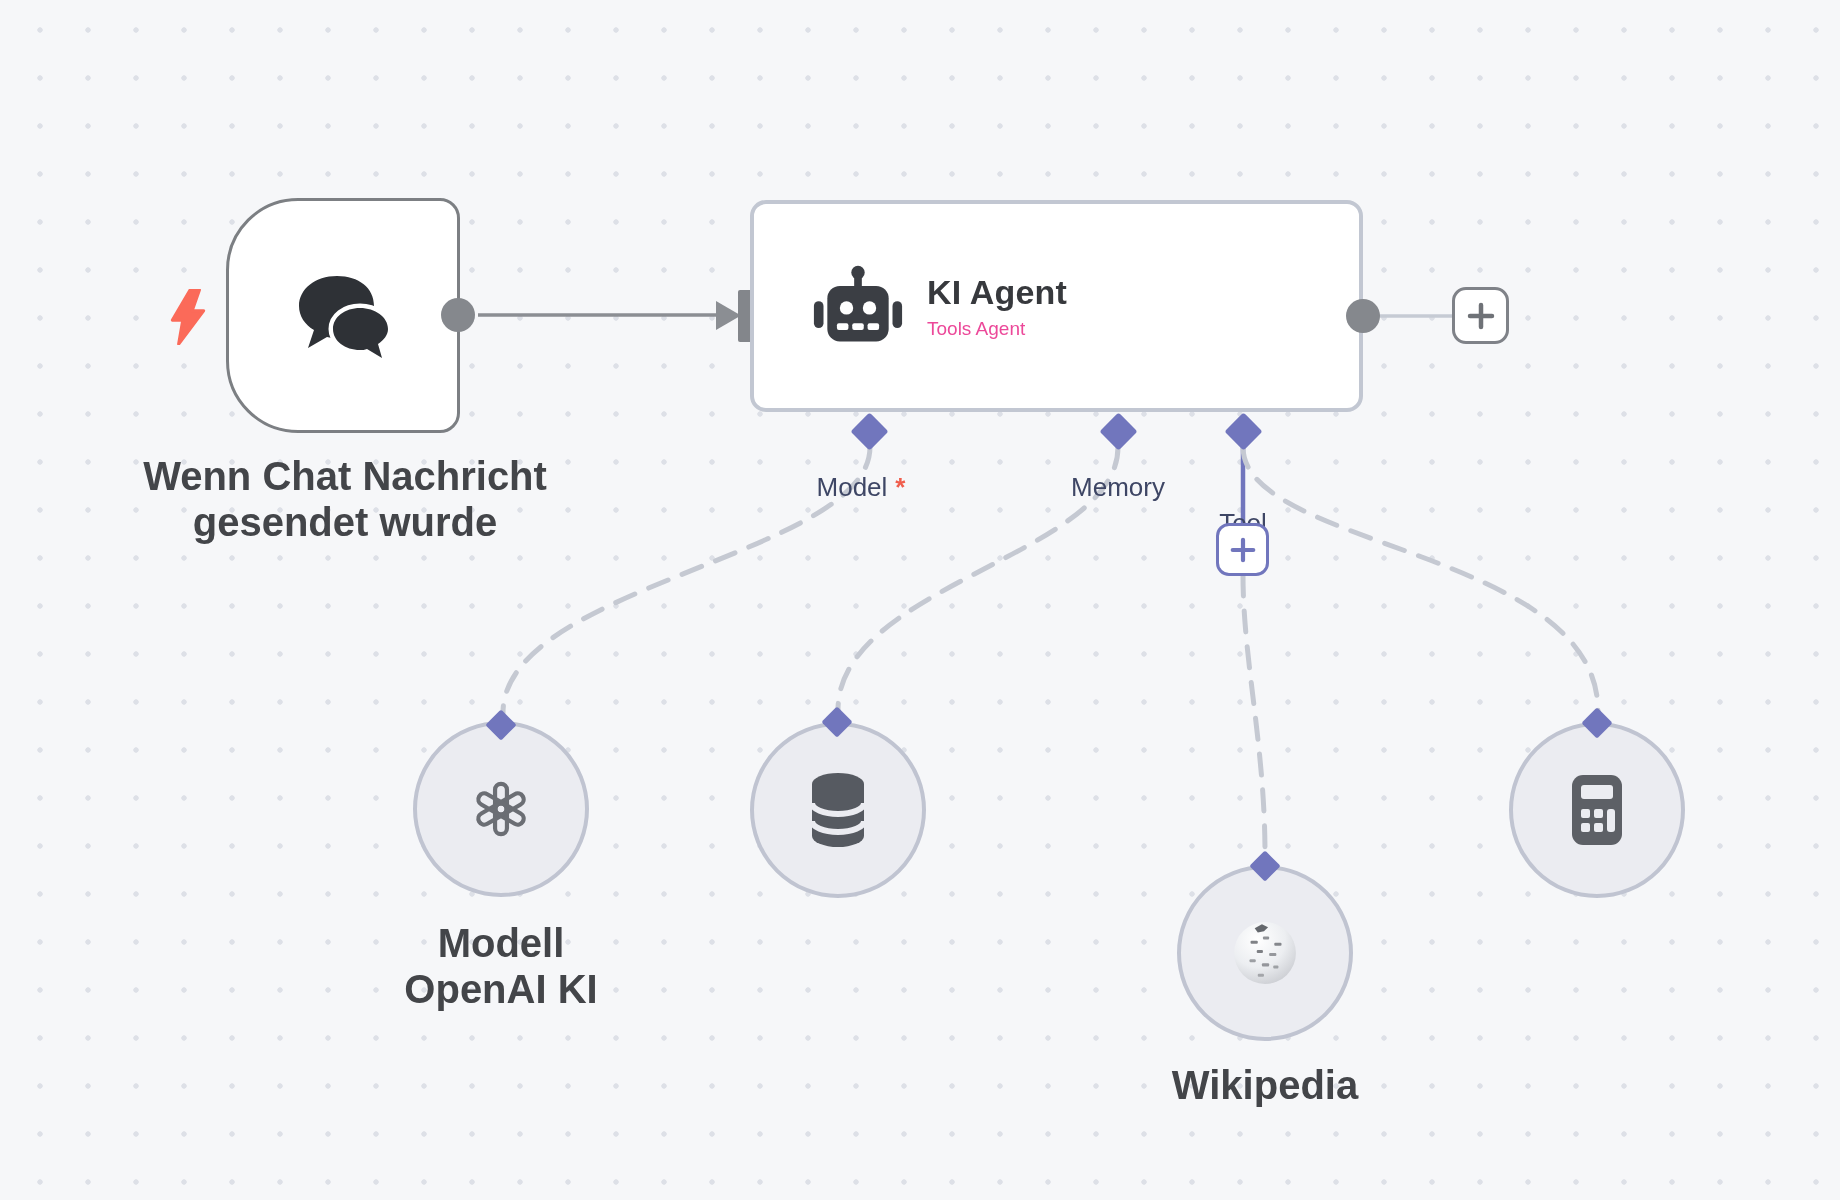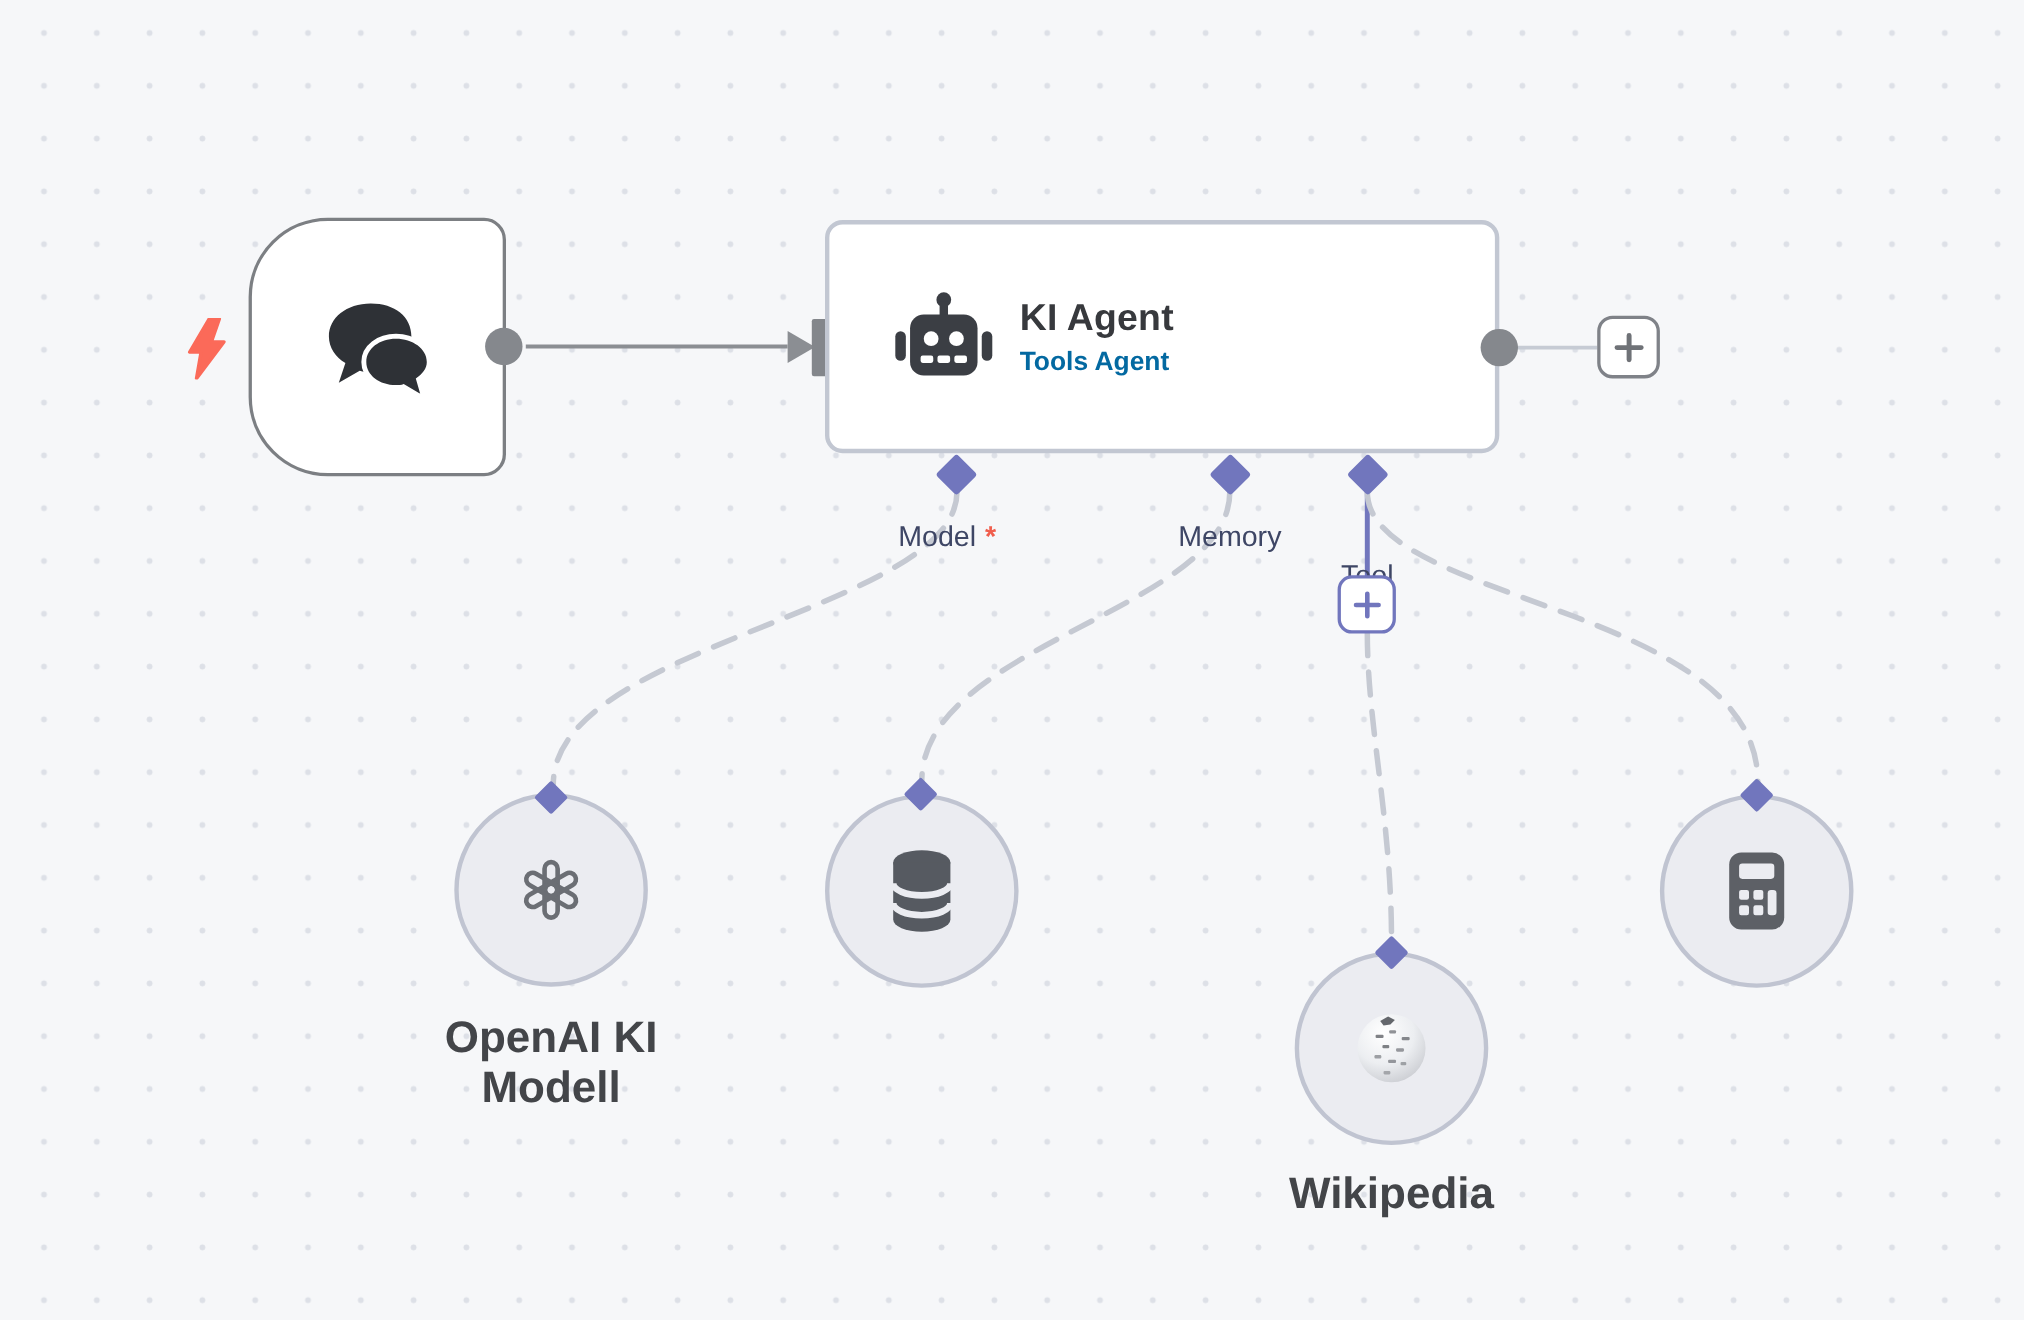--- a/index.html
+++ b/index.html
@@ -17,21 +17,21 @@
     left:226px;top:198px;width:234px;height:235px;
     border:3px solid #7c7f83;border-radius:72px 20px 20px 72px;
   }
   .agent-node{
     left:750px;top:200px;width:613px;height:212px;
     border:4px solid #c2c7d2;border-radius:16px;
     justify-content:flex-start;padding-left:58px;
   }
   .agent-text{margin-left:23px;display:flex;flex-direction:column;}
   .agent-title{font-size:34px;font-weight:700;color:#37393d;letter-spacing:.2px;}
-  .agent-subtitle{font-size:24px;font-weight:700;color:#0369a1;margin-top:6px;}
+  .agent-subtitle{font-size:19px;font-weight:400;color:#ec4899;margin-top:6px;}
   .bolt{position:absolute;left:170px;top:289px;z-index:2;}
   .conn-dot{position:absolute;width:34px;height:34px;border-radius:50%;background:#85888d;z-index:3;}
   .dot-trigger-out{left:441px;top:298px;}
   .dot-agent-out{left:1346px;top:299px;}
   .diamond{position:absolute;background:#7176bd;transform:rotate(45deg);border-radius:3px;z-index:3;}
   .diamond.big{width:27px;height:27px;}
   .diamond.small{width:22px;height:22px;border-radius:2px;}
   .port-label{position:absolute;top:472px;transform:translateX(-50%);
     font-size:26px;color:#3e4665;z-index:4;white-space:nowrap;}
   .port-label .req{color:#f05e4d;margin-left:8px;font-weight:700;}
@@ -74,20 +74,24 @@
     </svg>
   </div>
 
   <div class="node trigger-node">
     <svg width="100" height="84" viewBox="0 0 100 84">
       <path fill="#2e3136" d="M44 2 C22 2 6 15 6 32 c0 10 6 19 15 24 l-6 18 19 -11 c3 1 7 1 10 1 21 0 37 -14 37 -32 S 66 2 44 2 Z"></path>
       <path fill="none" stroke="#ffffff" stroke-width="9" d="M67 34 c-15 0 -27 9 -27 21 0 12 12 21 27 21 2 0 5 0 7 -1 l15 9 -4 -14 c6 -4 10 -9 10 -15 0 -12 -13 -21 -28 -21 z"></path>
       <path fill="#2e3136" d="M67 34 c-15 0 -27 9 -27 21 0 12 12 21 27 21 2 0 5 0 7 -1 l15 9 -4 -14 c6 -4 10 -9 10 -15 0 -12 -13 -21 -28 -21 z"></path>
     </svg>
   </div>
+  <div class="node-label trigger-label">
+    <div>Wenn Chat Nachricht</div>
+    <div>gesendet wurde</div>
+  </div>
   <div class="conn-dot dot-trigger-out"></div>
 
   <div class="node agent-node">
     <svg width="92" height="86" viewBox="0 0 96 88">
       <g fill="#3b3e44">
         <circle cx="48" cy="9" r="7"></circle>
         <rect x="44" y="11" width="8" height="14"></rect>
         <rect x="16" y="23" width="64" height="58" rx="13"></rect>
         <rect x="2" y="39" width="10" height="28" rx="5"></rect>
         <rect x="84" y="39" width="10" height="28" rx="5"></rect>
@@ -138,22 +142,22 @@
         <rect x="-8.5" y="-36" width="17" height="44" rx="8.5" transform="rotate(60)"></rect>
         <rect x="-8.5" y="-36" width="17" height="44" rx="8.5" transform="rotate(120)"></rect>
         <rect x="-8.5" y="-36" width="17" height="44" rx="8.5" transform="rotate(180)"></rect>
         <rect x="-8.5" y="-36" width="17" height="44" rx="8.5" transform="rotate(240)"></rect>
         <rect x="-8.5" y="-36" width="17" height="44" rx="8.5" transform="rotate(300)"></rect>
       </g>
     </svg>
   </div>
   <div class="diamond small" style="left:490px;top:714px;"></div>
   <div class="node-label label-openai">
+    <div>Modell</div>
     <div>OpenAI KI</div>
-    <div>Modell</div>
   </div>
 
   <div class="circle-node" style="left:750px;top:722px;">
     <svg width="64" height="76" viewBox="0 0 64 76">
       <ellipse cx="32" cy="12" rx="26" ry="11" fill="#565a61"></ellipse>
       <path d="M6 12 v52 a26 11 0 0 0 52 0 V12 Z" fill="#565a61"></path>
       <path d="M6 31 a26 11 0 0 0 52 0" fill="none" stroke="#ebecf1" stroke-width="6"></path>
       <path d="M6 49 a26 11 0 0 0 52 0" fill="none" stroke="#ebecf1" stroke-width="6"></path>
     </svg>
   </div>

